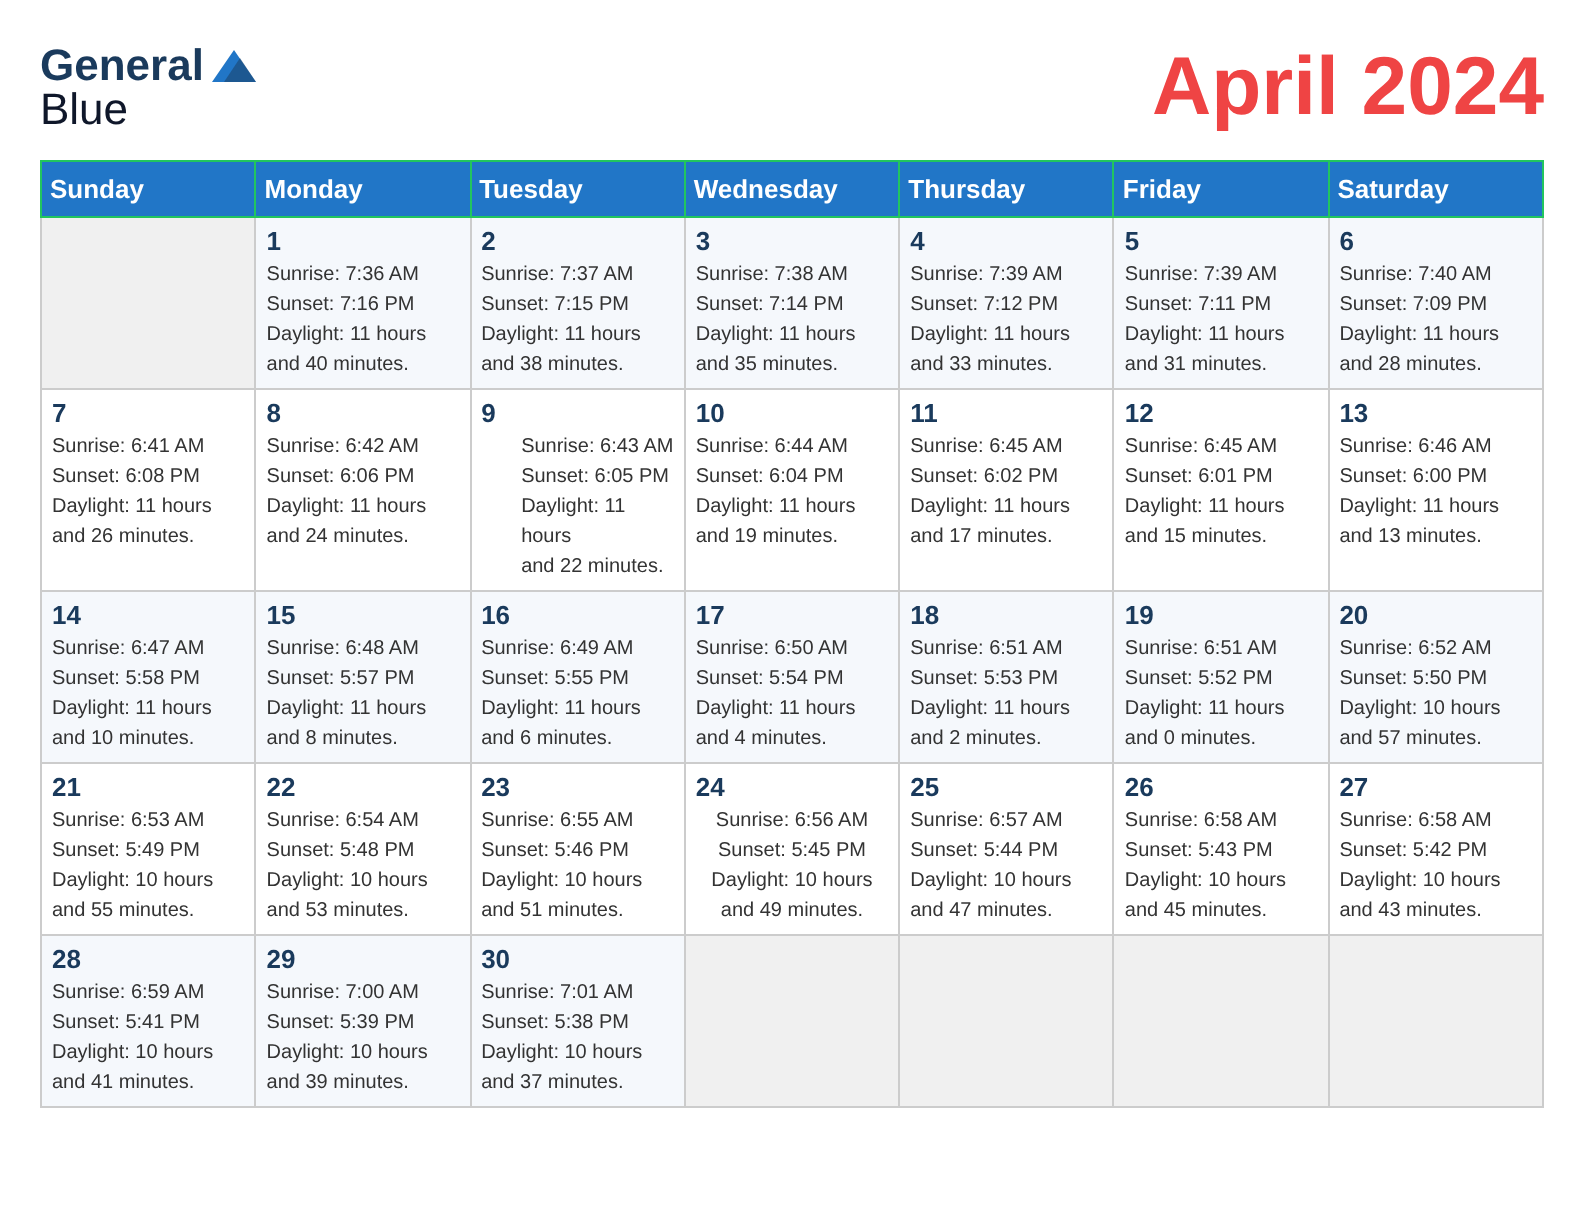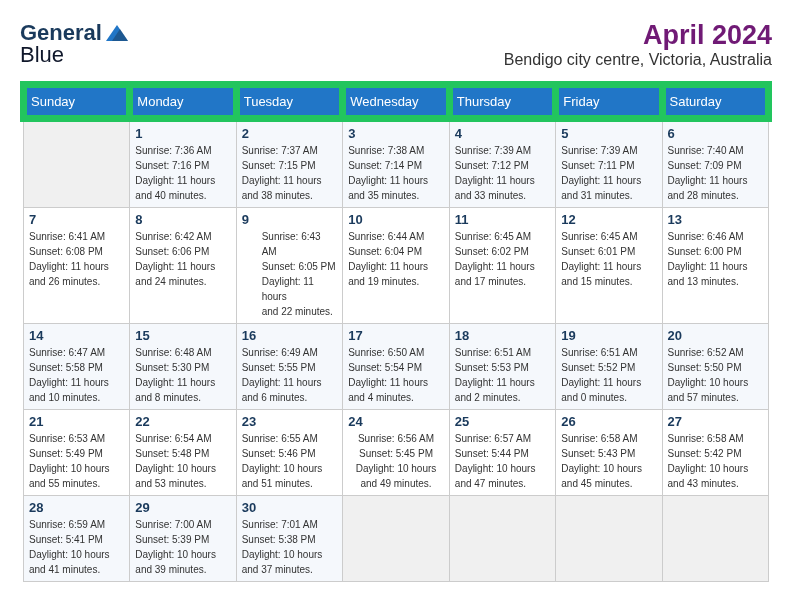--- a/index.html
+++ b/index.html
@@ -19,41 +19,41 @@
     }
     .logo {
       display: flex;
       flex-direction: column;
       align-items: flex-start;
     }
     .title-area {
       text-align: right;
     }
     .month-title {
-      font-size: 27px;
+      font-size: 41px;
       font-weight: bold;
-      color: #701a75;
+      color: #ef4444;
     }
     .location-title {
       font-size: 16px;
       color: #333;
     }
     table {
       width: 100%;
       border-collapse: collapse;
       font-size: 11px;
     }
     thead tr th {
       background-color: #2176c7;
       color: #fff;
       padding: 6px 4px;
       text-align: left;
       font-size: 13px;
-      font-weight: normal;
-      border: 7px solid #22c55e;
+      font-weight: bold;
+      border: 1px solid #22c55e;
     }
     tbody tr td {
       border: 1px solid #ccc;
       vertical-align: top;
       padding: 4px 5px;
       width: 107px;
       min-height: 70px;
     }
     tbody tr:nth-child(odd) td {
       background-color: #f5f8fc;
@@ -86,21 +86,20 @@
       <span style="font-size:22px;font-weight:bold;color:#1a3a5c;">General</span>
       <svg width="22" height="16" viewBox="0 0 22 16">
         <polygon points="0,16 11,0 22,16" fill="#2176c7"></polygon>
         <polygon points="6,16 14,4 22,16" fill="#1a3a5c" opacity="0.5"></polygon>
       </svg>
     </div>
     <span style="font-size:22px;font-weight:normal;color:#0f172a;margin-top:-4px;">Blue</span>
   </div>
   <div class="title-area">
     <div class="month-title">April 2024</div>
-    <div class="location-title">Bendigo city centre, Victoria, Australia</div>
   </div>
 </div>
 
 <table>
   <thead>
     <tr>
     <th>Sunday</th>
         <th>Monday</th>
         <th>Tuesday</th>
         <th>Wednesday</th>
@@ -210,21 +209,21 @@
         <td>
           <span class="day-number">14</span>
           <div class="day-info" style="white-space: pre-line;">Sunrise: 6:47 AM
 Sunset: 5:58 PM
 Daylight: 11 hours
 and 10 minutes.</div>
         </td>
         <td>
           <span class="day-number">15</span>
           <div class="day-info" style="white-space: pre-line;">Sunrise: 6:48 AM
-Sunset: 5:30 PM
+Sunset: 5:57 PM
 Daylight: 11 hours
 and 8 minutes.</div>
         </td>
         <td>
           <span class="day-number">16</span>
           <div class="day-info" style="white-space: pre-line;">Sunrise: 6:49 AM
 Sunset: 5:55 PM
 Daylight: 11 hours
 and 6 minutes.</div>
         </td>

